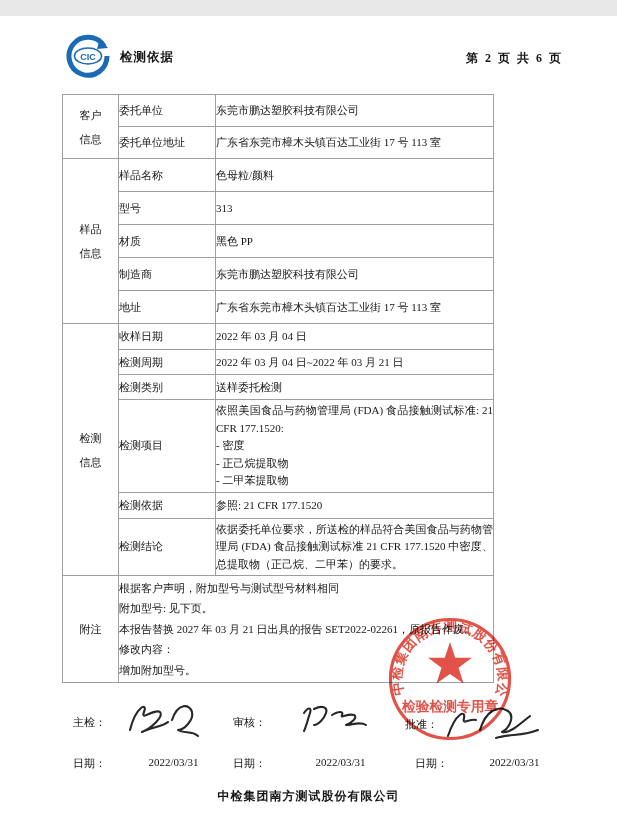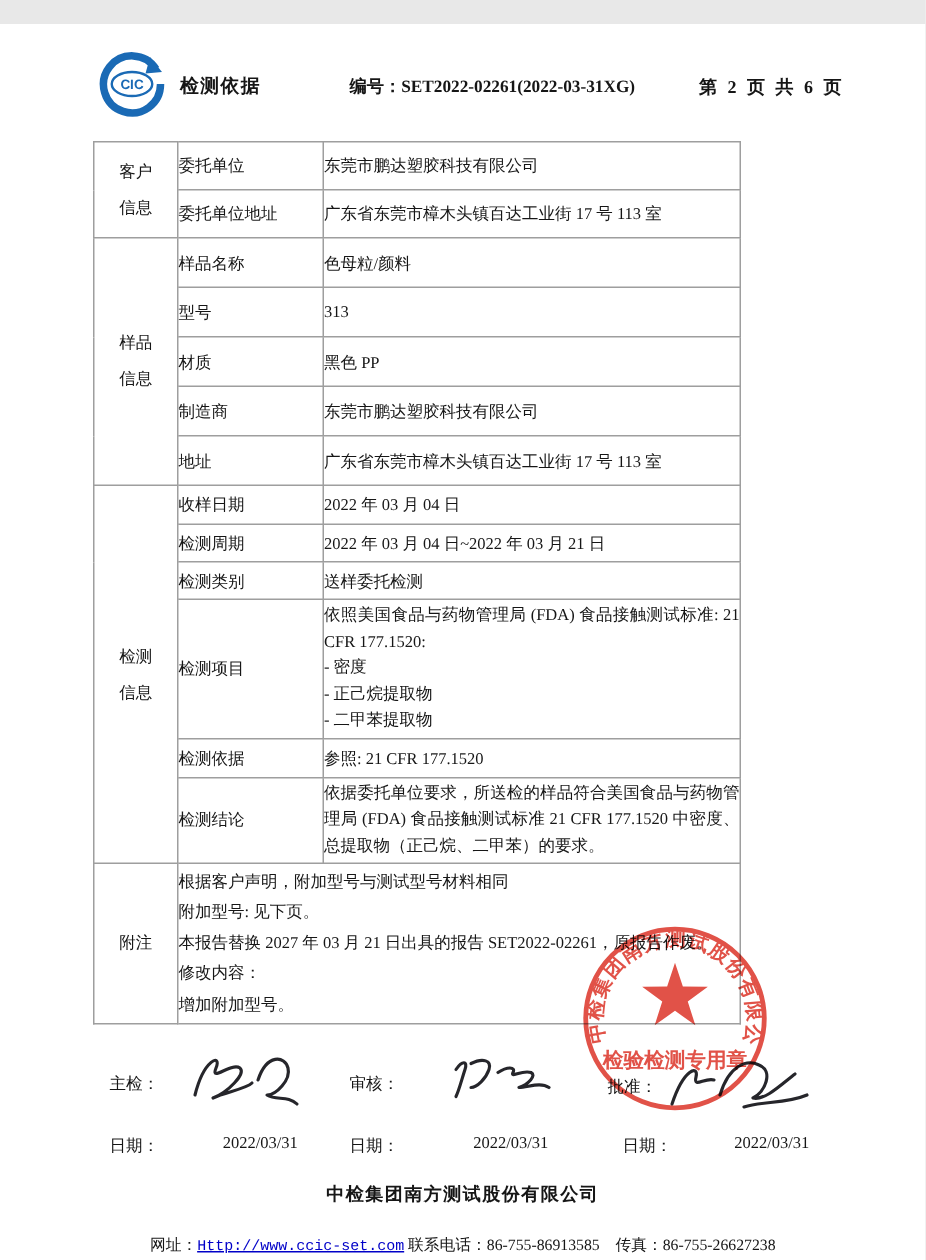--- a/index.html
+++ b/index.html
@@ -44,21 +44,20 @@
 
 <div class="page">
 
   <svg class="hdr-logo" viewBox="0 0 48 48">
     <path d="M40 14 A19 19 0 1 0 43 24" fill="none" stroke="#1a6ab5" stroke-width="5"></path>
     <polygon points="36,6 44,16 33,17" fill="#1a6ab5"></polygon>
     <ellipse cx="24" cy="24" rx="13.5" ry="8" fill="none" stroke="#1a6ab5" stroke-width="1.6"></ellipse>
     <text x="24" y="27.5" text-anchor="middle" font-size="9" font-weight="bold" fill="#1a6ab5" font-family="Liberation Sans, sans-serif">CIC</text>
   </svg>
   <div class="hdr-title">检测依据</div>
-  <div class="hdr-no"><span>编号：</span><span>SET2022-02261(2022-03-31XG)</span></div>
   <div class="hdr-page">第 2 页 共 6 页</div>
 
   <table class="rpt">
     <colgroup>
         <col style="width:56px">
         <col style="width:97px">
         <col>
       </colgroup>
 
     <tbody>
@@ -173,18 +172,14 @@
       <path id="arc" d="M 28.6 126 A 76 76 0 1 1 171.4 126" fill="none"></path>
     </defs>
     <text font-size="21" fill="#dd3a2e" font-weight="bold" letter-spacing="1">
       <textPath href="#arc" startOffset="2" textLength="312" lengthAdjust="spacing">中检集团南方测试股份有限公司</textPath>
     </text>
     <polygon points="100,42 108.2,66.7 134.2,66.9 113.3,82.3 121.2,107.1 100,92 78.8,107.1 86.7,82.3 65.8,66.9 91.8,66.7" fill="#dd3a2e"></polygon>
     <text x="100" y="150" text-anchor="middle" font-size="21.5" font-weight="bold" fill="#dd3a2e">检验检测专用章</text>
   </svg>
 
   <div class="foot foot-company">中检集团南方测试股份有限公司</div>
-  <div class="foot foot-web">
-    <span>网址：</span><a class="weblink" href="#">Http://www.ccic-set.com</a>
-    <span>联系电话：86-755-86913585　传真：86-755-26627238</span>
-  </div>
 
 </div>
 
 </body></html>

